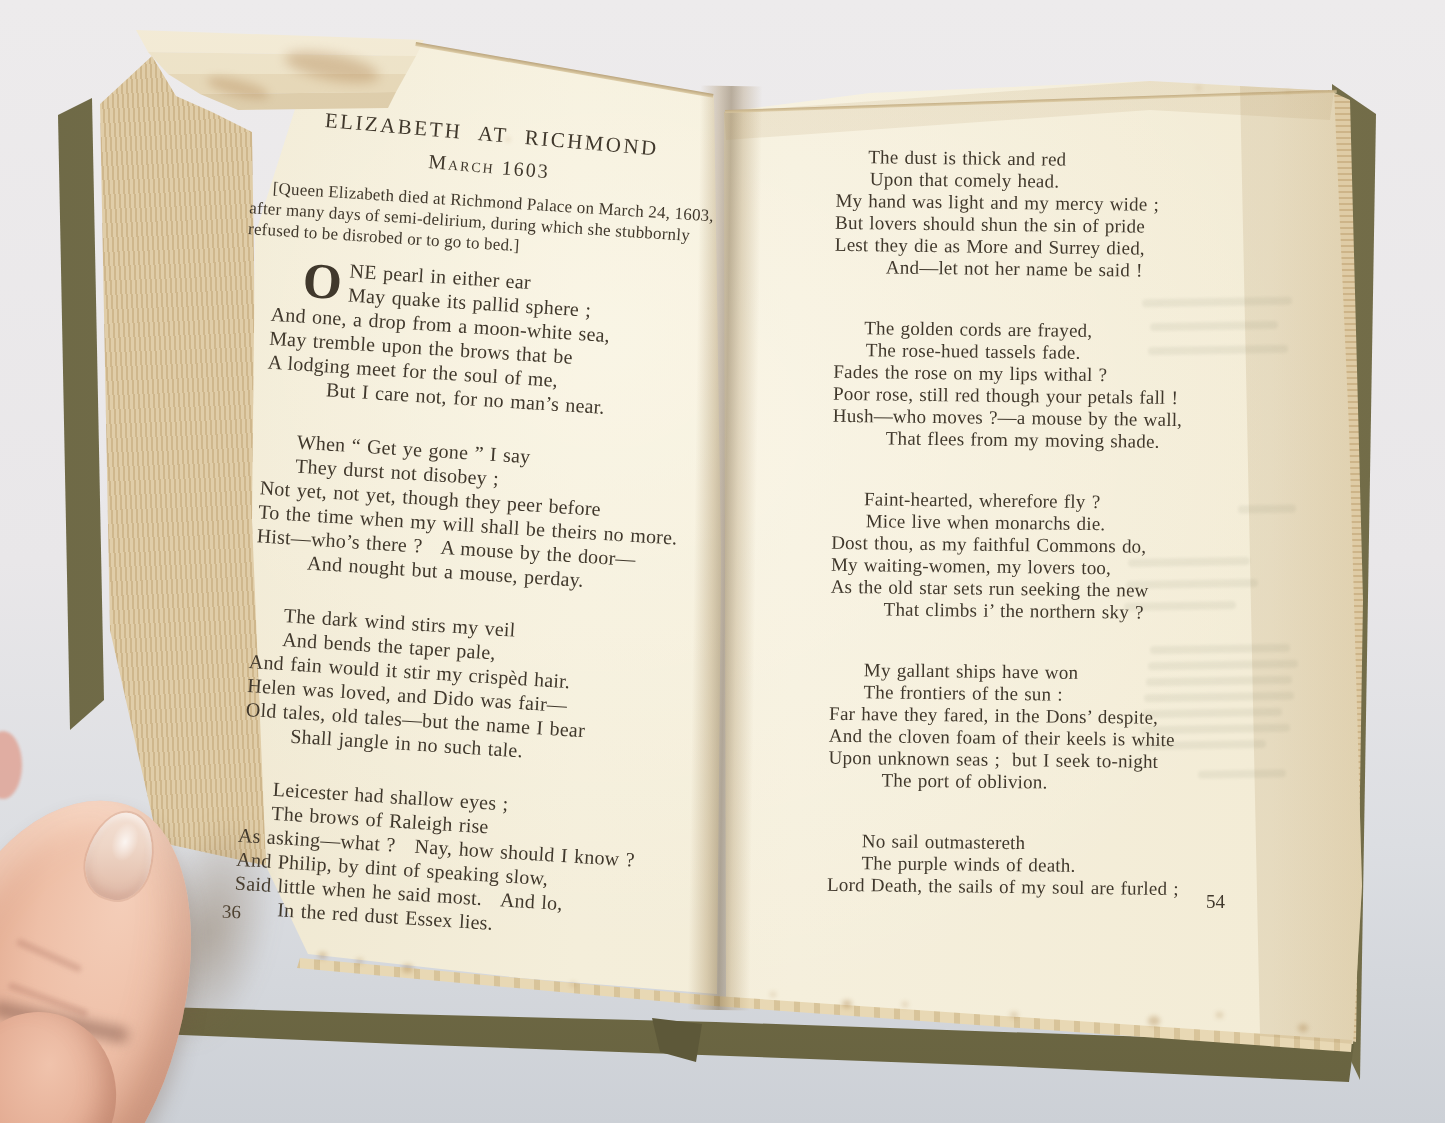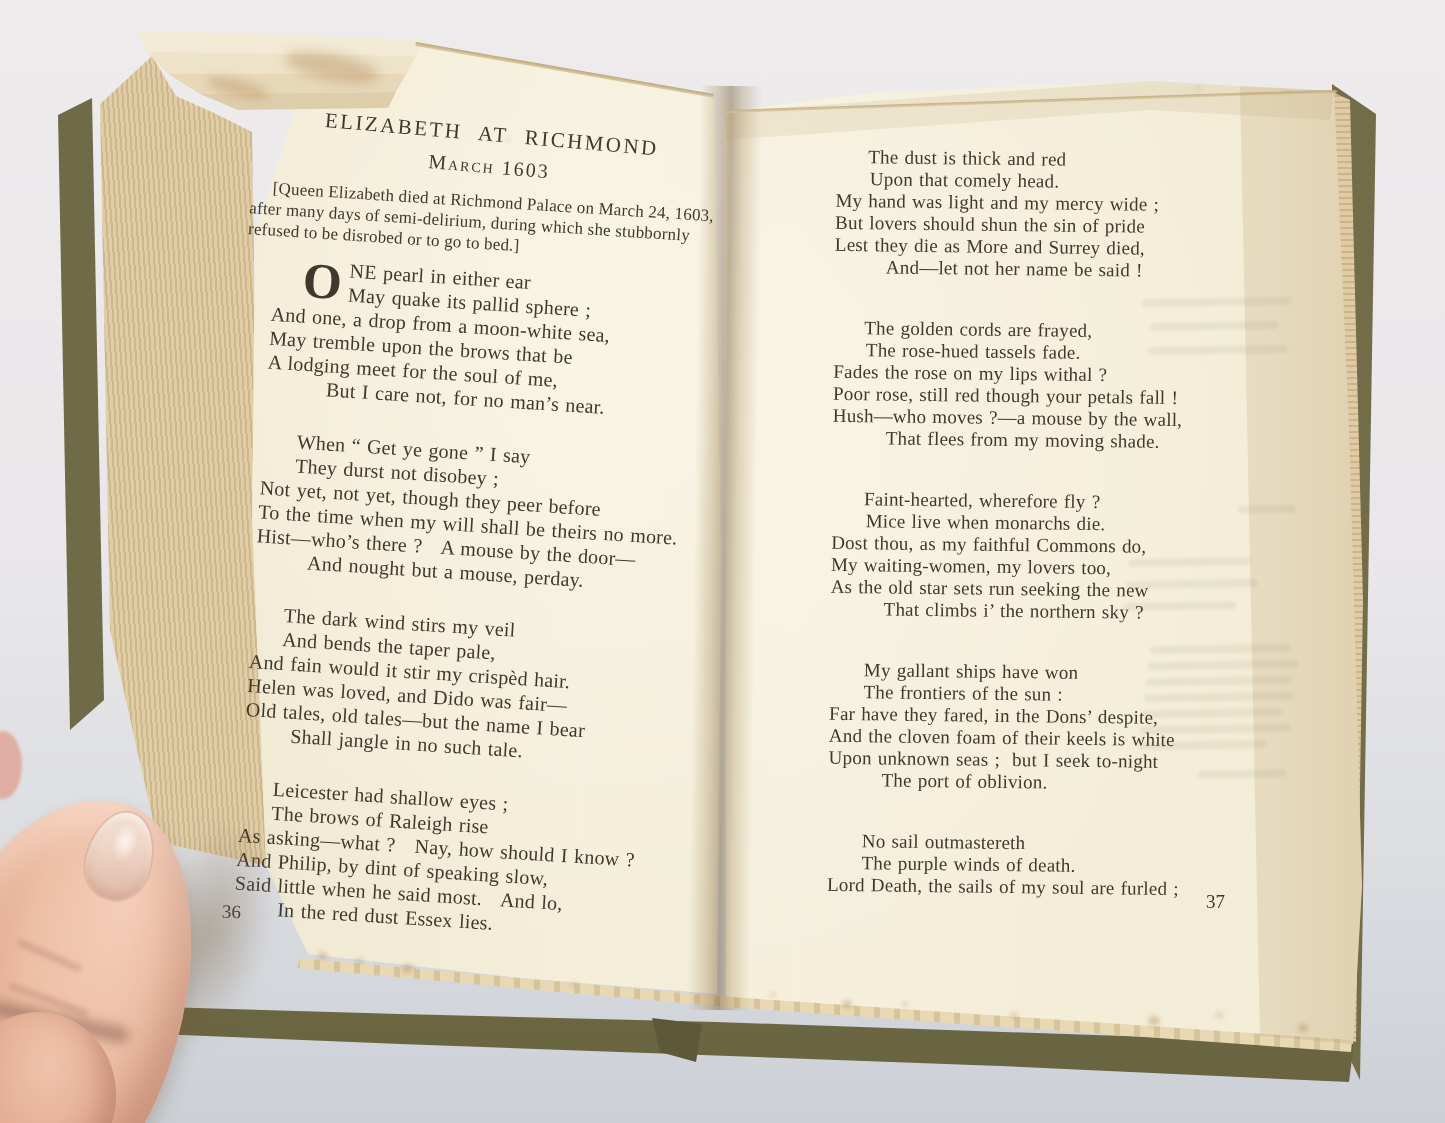--- a/index.html
+++ b/index.html
@@ -246,21 +246,21 @@
         </div>
         <div class="stanza">
           <div class="pline" style="padding-left: 1.8em;">No sail outmastereth</div>
           <div class="pline" style="padding-left: 1.8em;">The purple winds of death.</div>
           <div class="pline" style="padding-left: 0em;">Lord Death, the sails of my soul are furled ;</div>
         </div>
       </div>
   </div>
 
   <div class="abs pagenum pn-left">36</div>
-  <div class="abs pagenum pn-right">37</div>
+  <div class="abs pagenum pn-right">54</div>
 
   <div class="abs thumb-shadow"></div>
   <div class="abs fingertip-top"></div>
   <div class="abs thumb"></div>
   <div class="abs nail"></div>
   <div class="abs nail-shine"></div>
   <div class="abs crease" style="left:14px;top:952px;width:70px;transform:rotate(24deg);"></div>
   <div class="abs crease" style="left:6px;top:996px;width:84px;transform:rotate(20deg);"></div>
   <div class="abs finger-gap"></div>
   <div class="abs finger2"></div>

